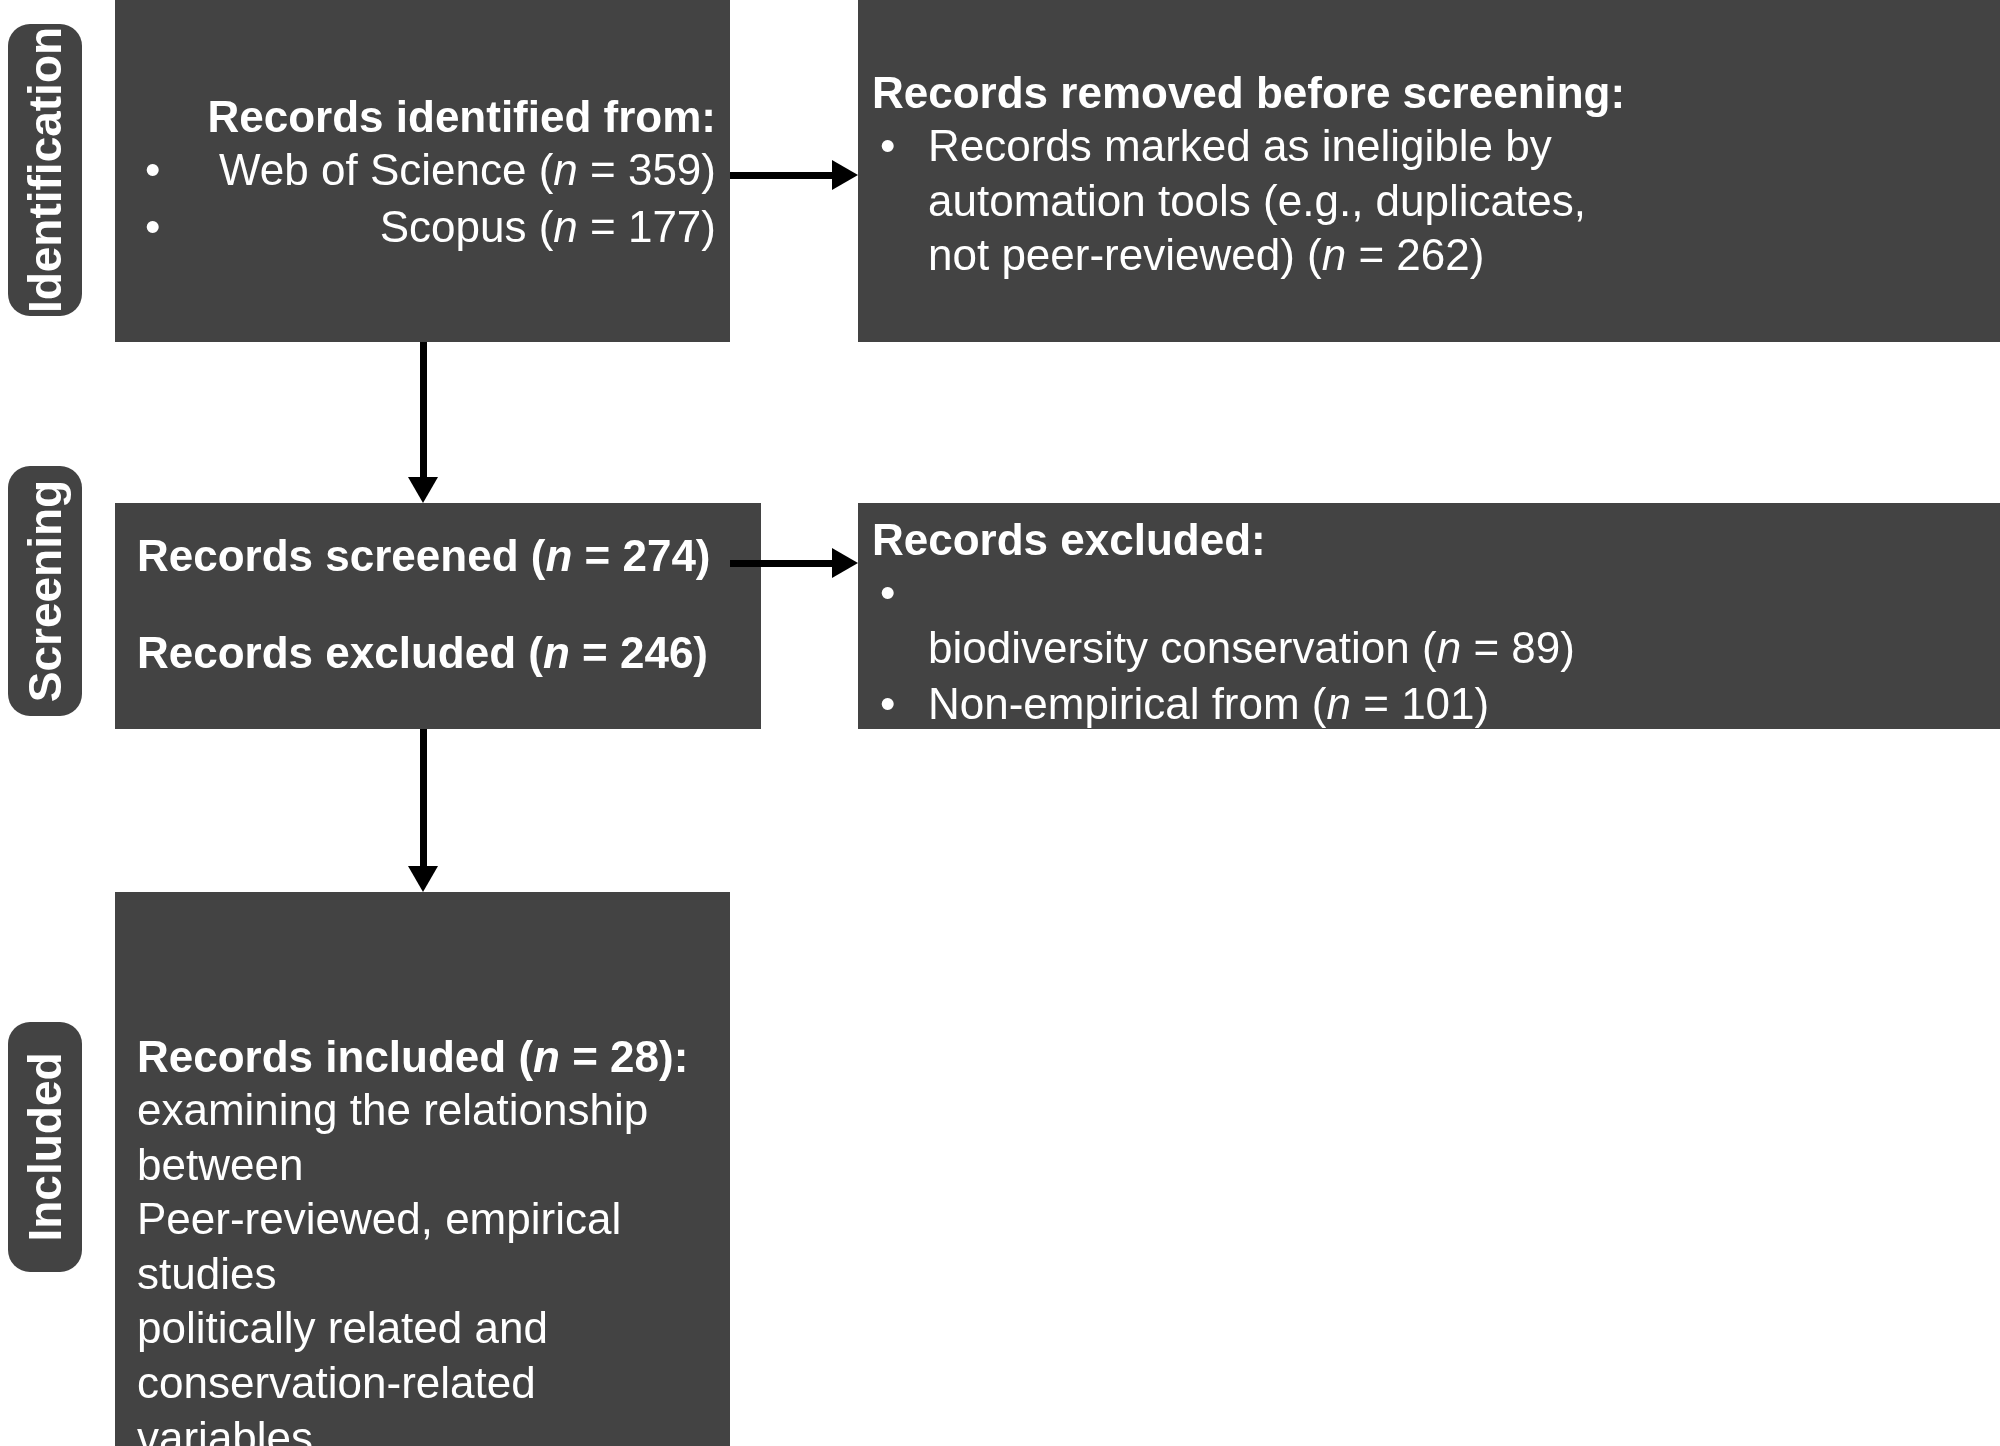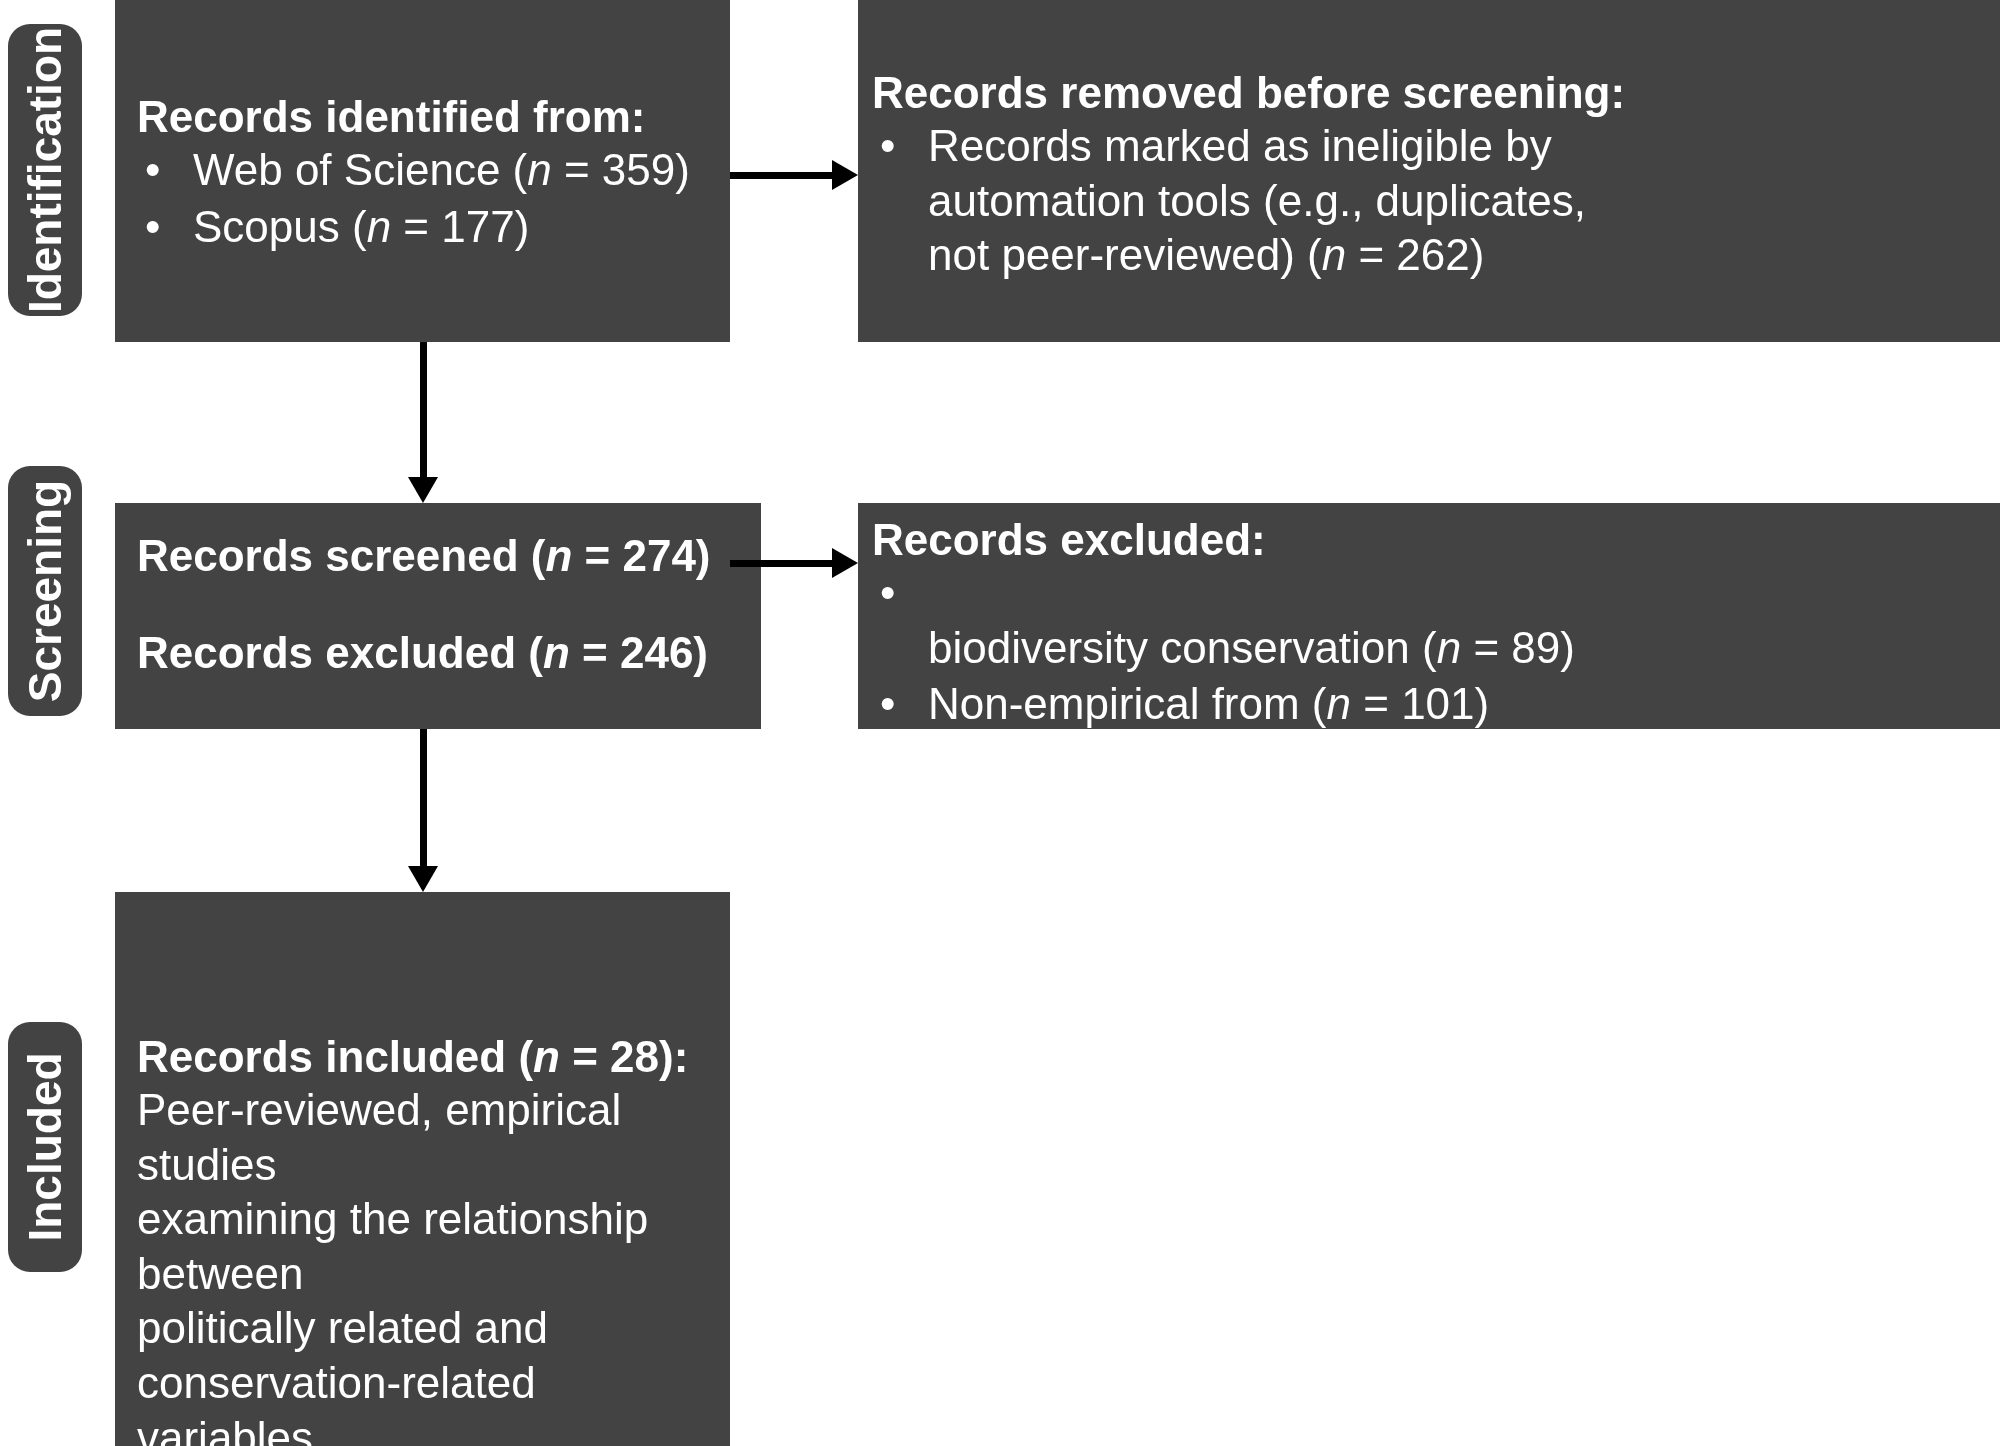--- a/index.html
+++ b/index.html
@@ -125,21 +125,21 @@
   </div>
 
   <div class="stage-pill" style="left:8px;top:466px;width:74px;height:250px;">
     <span class="stage-text">Screening</span>
   </div>
 
   <div class="stage-pill" style="left:8px;top:1022px;width:74px;height:250px;">
     <span class="stage-text">Included</span>
   </div>
 
-  <div class="box" style="left:115px;top:0px;width:615px;height:342px;">
+  <div class="box" style="left:115px;top:0px;width:615px;height:342px;text-align:right;">
     <div class="box-inner" style="top:92px;left:22px;right:14px;">
       <div class="b-title">Records identified from:</div>
       <ul class="b-list">
         <li>
           <span class="bullet">•</span><span>Web of Science (</span><span class="ital">n</span><span> = 359)</span>
         </li>
         <li>
           <span class="bullet">•</span><span>Scopus (</span><span class="ital">n</span><span> = 177)</span>
         </li>
       </ul>
@@ -201,20 +201,20 @@
   <div class="arrow-v" style="left:408px;top:729px;width:30px;height:163px;">
     <div class="shaft" style="height:139px;"></div>
     <div class="head"></div>
   </div>
 
   <div class="box" style="left:115px;top:892px;width:615px;height:554px;">
     <div class="box-inner" style="top:140px;left:22px;right:14px;">
       <div class="b-title">
         <span>Records included (</span><span class="ital">n</span><span> = 28):</span>
       </div>
+      <div class="b-line">examining the relationship between</div>
       <div class="b-line">Peer-reviewed, empirical studies</div>
-      <div class="b-line">examining the relationship between</div>
       <div class="b-line">politically related and</div>
       <div class="b-line">conservation-related variables</div>
     </div>
   </div>
 
 </div>
 
 </body></html>

